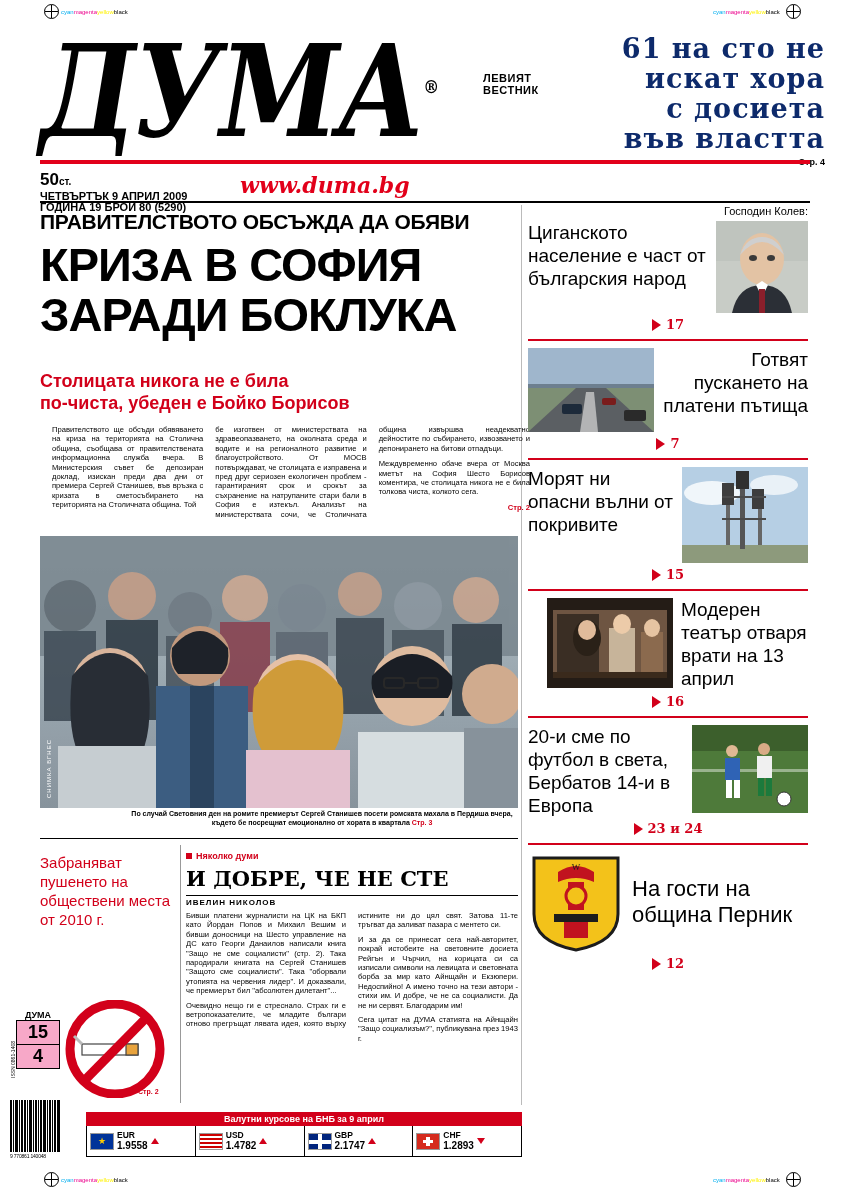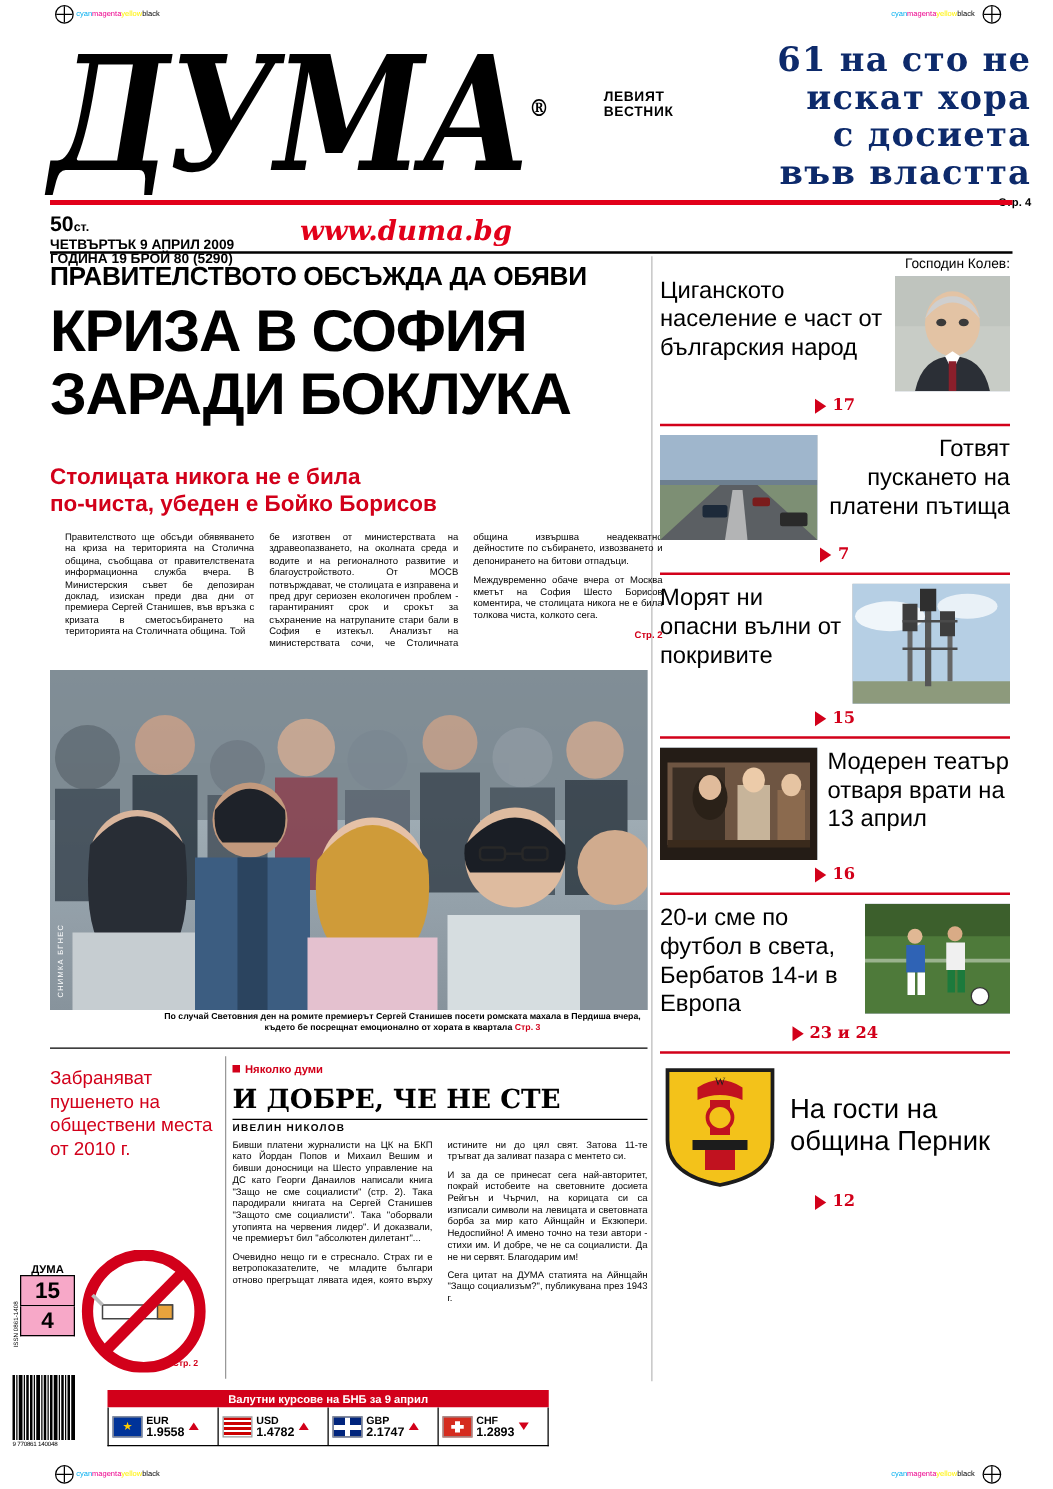--- a/index.html
+++ b/index.html
@@ -143,21 +143,21 @@
     letter-spacing:0px;margin-top:3px;
   }
   .nk-author{font-size:8px;font-weight:bold;letter-spacing:1px;margin-top:6px;}
   .nk-cols{
     column-count:2;column-gap:12px;
     font-size:7.6px;line-height:9.4px;text-align:justify;margin-top:4px;
   }
   .nk-cols p{margin:0 0 5px 0;}
 
   
-  .cur-strip{position:absolute;left:86px;top:1112px;width:353px;}
+  .cur-strip{position:absolute;left:86px;top:1112px;width:436px;}
   .cur-title{
     background:#d2001a;color:#fff;font-size:9px;font-weight:bold;
     text-align:center;padding:2px 0;
   }
   .cur-row{display:flex;border:1px solid #000;border-top:none;height:30px;align-items:stretch;background:#fff;}
   .cur-cell{flex:1;display:flex;align-items:center;gap:3px;border-right:1px solid #000;padding-left:3px;}
   .cur-cell:last-child{border-right:none;}
   .cur-flag{width:22px;height:15px;flex:none;border:1px solid #999;}
   .cur-txt{font-size:8px;line-height:10px;font-weight:bold;}
   .cur-txt .code{font-size:8.5px;}
@@ -501,21 +501,21 @@
         </div>
       </div>
       <div class="pg-mark">
         <span class="tri"></span>
         <span class="n">15</span>
       </div>
     </div>
     <div class="rail-sep"></div>
 
     <div>
-      <div style="display:flex;gap:8px;">
+      <div style="display:flex;gap:8px;margin-left:19px;">
         <div class="photo" style="width:126px;height:90px;flex:none;">
           <svg width="126" height="90" viewBox="0 0 126 90">
             <rect width="126" height="90" fill="#241c16"></rect>
             <rect x="6" y="12" width="114" height="66" fill="#6e5542"></rect>
             <rect x="10" y="16" width="42" height="58" fill="#3a2e24"></rect>
             <ellipse cx="40" cy="40" rx="14" ry="18" fill="#2a2118"></ellipse>
             <ellipse cx="40" cy="32" rx="9" ry="10" fill="#e0bb9b"></ellipse>
             <rect x="62" y="30" width="26" height="44" fill="#c7b49a"></rect>
             <ellipse cx="75" cy="26" rx="9" ry="10" fill="#eccba9"></ellipse>
             <rect x="94" y="34" width="22" height="40" fill="#8b6a4e"></rect>

